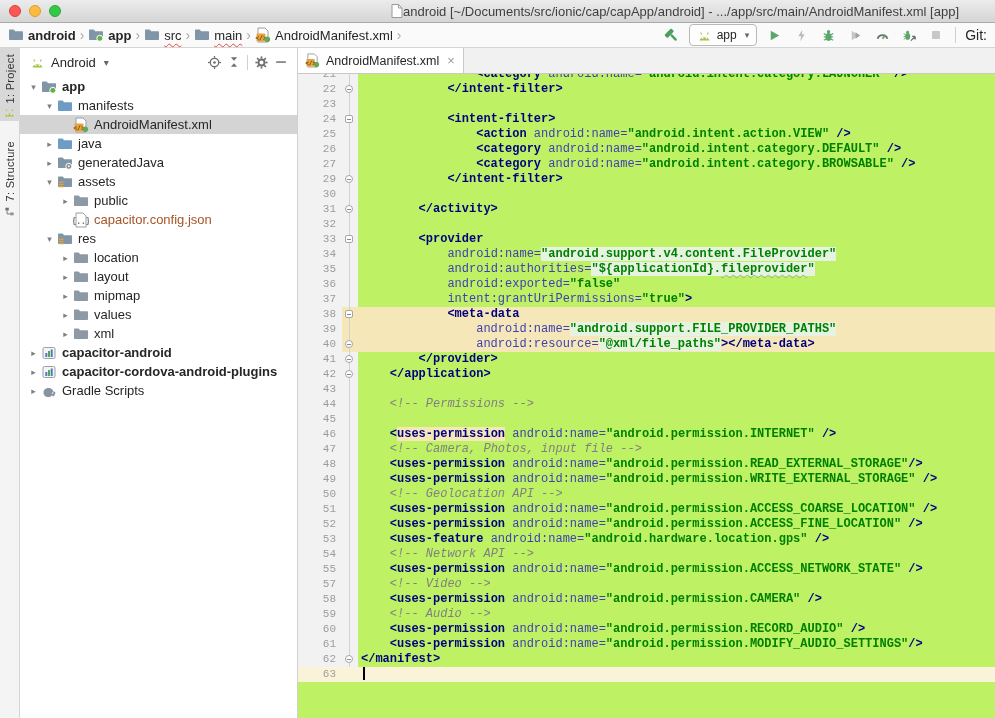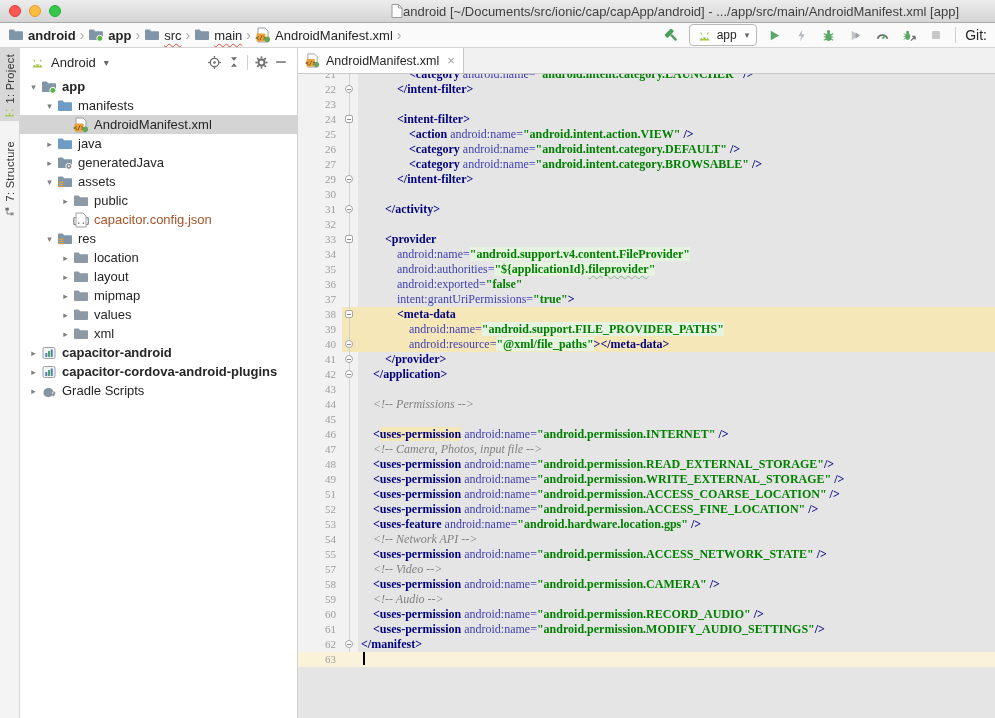--- a/index.html
+++ b/index.html
@@ -55,22 +55,22 @@
   .tree-row.selected{background:var(--sel-bg);}
   .tree-row .arrow{width:15px;flex:none;text-align:center;font-size:9px;color:#7f7f7f;}
   .tree-row .ticon{width:16px;height:16px;flex:none;margin-right:5px;position:relative;top:0px;}
   .tree-row.bold .tlabel{font-weight:bold;}
   
   #editor{flex:1;display:flex;flex-direction:column;min-width:0;}
   #tabstrip{height:25px;background:#f1f1f1;border-bottom:1px solid #c9c9c9;display:flex;flex:none;}
   #tab-active{background:#fff;border-right:1px solid #c9c9c9;display:flex;align-items:center;
     gap:6px;padding:0 8px 0 7px;font-size:12.5px;}
   #tab-close{color:#9a9a9a;font-size:13px;line-height:13px;margin-left:2px;}
-  #editor-body{flex:1;overflow:hidden;background:#e5e5e5;
-    font-family:Liberation Serif, serif;font-size:12px;line-height:15px;}
+  #editor-body{flex:1;overflow:hidden;background:#bef264;
+    font-family:Liberation Mono, monospace;font-size:12px;line-height:15px;}
   #lines{margin-top:-7px;}
   .row{display:flex;height:15px;}
   .row .ln{width:44px;flex:none;text-align:right;padding-right:6px;box-sizing:border-box;
     color:#9c9c9c;background:var(--gutter-bg);font-size:11px;}
   .row .fold{width:16px;flex:none;background:var(--gutter-bg);position:relative;}
   .row .code{flex:1;white-space:pre;padding-left:3px;}
   .row.hl .fold,.row.hl .code{background:var(--hl-word);}
   .row.cur .ln,.row.cur .fold,.row.cur .code{background:var(--cur-line);}
   .fold.vline::before{content:"";position:absolute;left:7px;top:0;bottom:0;width:1px;background:#d2d2d2;}
   .mark{position:absolute;left:3px;top:3px;width:8px;height:8px;background:#fff;
@@ -703,20 +703,25 @@
               <span class="ln">48</span>
               <span class="fold vline"></span>
               <span class="code"><span class="tp">    </span><span class="tt">&lt;uses-permission </span><span class="ta">android:name=</span><span class="tv">"android.permission.READ_EXTERNAL_STORAGE"</span><span class="tt">/&gt;</span></span>
             </div>
             <div class="row">
               <span class="ln">49</span>
               <span class="fold vline"></span>
               <span class="code"><span class="tp">    </span><span class="tt">&lt;uses-permission </span><span class="ta">android:name=</span><span class="tv">"android.permission.WRITE_EXTERNAL_STORAGE"</span><span class="tt"> /&gt;</span></span>
             </div>
             <div class="row">
+              <span class="ln">50</span>
+              <span class="fold vline"></span>
+              <span class="code"><span class="tp">    </span><span class="tc">&lt;!-- Geolocation API --&gt;</span></span>
+            </div>
+            <div class="row">
               <span class="ln">51</span>
               <span class="fold vline"></span>
               <span class="code"><span class="tp">    </span><span class="tt">&lt;uses-permission </span><span class="ta">android:name=</span><span class="tv">"android.permission.ACCESS_COARSE_LOCATION"</span><span class="tt"> /&gt;</span></span>
             </div>
             <div class="row">
               <span class="ln">52</span>
               <span class="fold vline"></span>
               <span class="code"><span class="tp">    </span><span class="tt">&lt;uses-permission </span><span class="ta">android:name=</span><span class="tv">"android.permission.ACCESS_FINE_LOCATION"</span><span class="tt"> /&gt;</span></span>
             </div>
             <div class="row">

